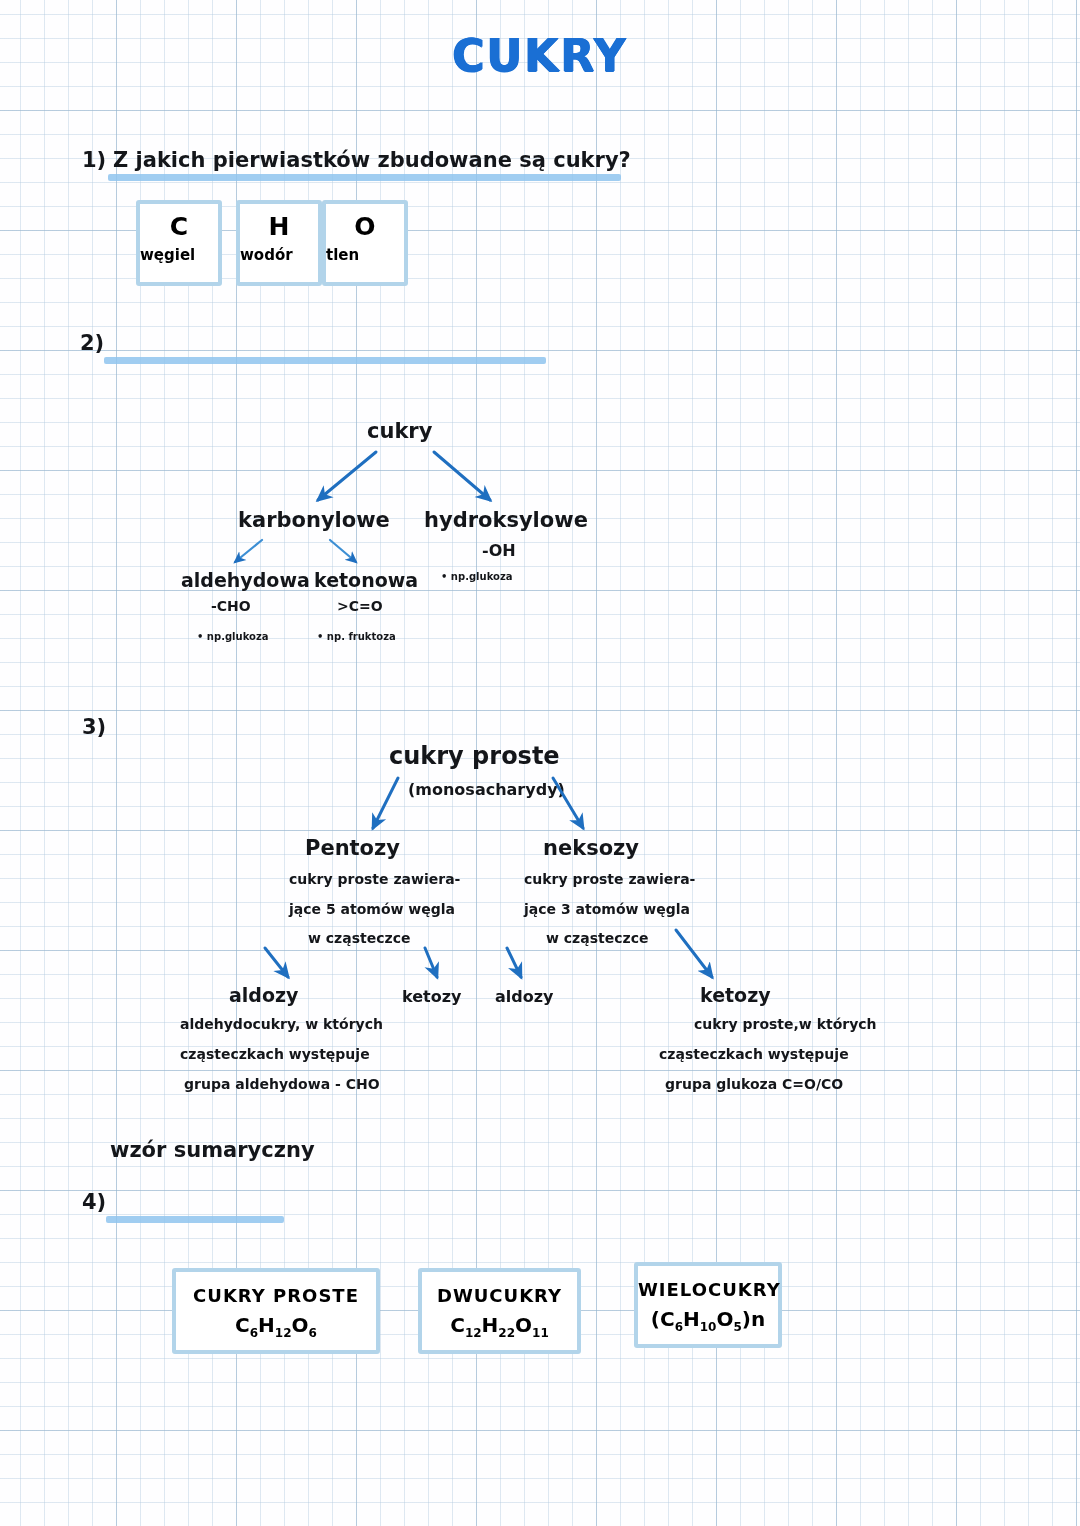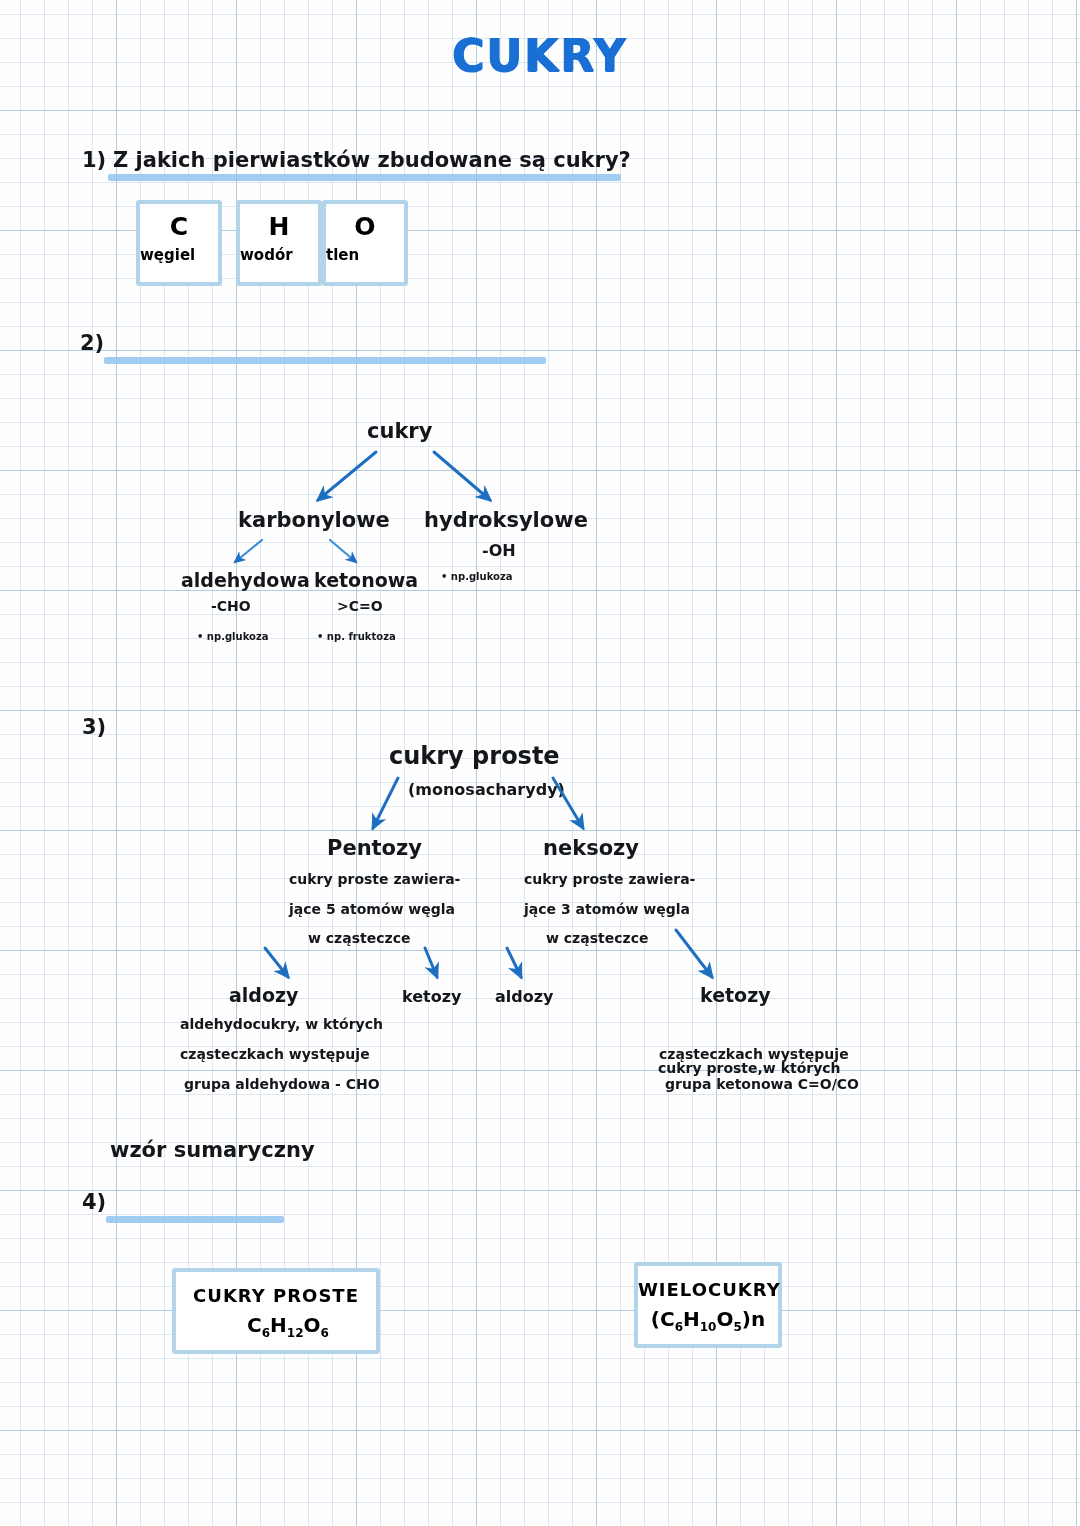--- a/index.html
+++ b/index.html
@@ -104,50 +104,54 @@
 
   <div class="t node-sm" style="left:314px;top:569px;">ketonowa</div>
   <div class="t tiny2" style="left:337px;top:598px;">&gt;C=O</div>
   <div class="t tiny" style="left:317px;top:631px;">• np. fruktoza</div>
 
   <div class="t qnum" style="left:82px;top:715px;">3)</div>
 
   <div class="t node-lg" style="left:389px;top:742px;">cukry  proste</div>
   <div class="t sub" style="left:408px;top:780px;">(monosacharydy)</div>
 
-  <div class="t node-md" style="left:327px;top:836px;">Pentozy</div>
+  <div class="t node-md" style="left:305px;top:836px;">Pentozy</div>
   <div class="t defline" style="left:289px;top:871px;">cukry proste zawiera-</div>
   <div class="t defline" style="left:289px;top:901px;">jące 5 atomów węgla</div>
   <div class="t defline" style="left:308px;top:930px;">w cząsteczce</div>
 
   <div class="t node-md" style="left:543px;top:836px;">neksozy</div>
   <div class="t defline" style="left:524px;top:871px;">cukry proste zawiera-</div>
   <div class="t defline" style="left:524px;top:901px;">jące 3 atomów węgla</div>
   <div class="t defline" style="left:546px;top:930px;">w cząsteczce</div>
 
   <div class="t node-sm" style="left:229px;top:984px;">aldozy</div>
   <div class="t defline" style="left:180px;top:1016px;">aldehydocukry, w których</div>
   <div class="t defline" style="left:180px;top:1046px;">cząsteczkach występuje</div>
   <div class="t defline" style="left:184px;top:1076px;">grupa aldehydowa  - CHO</div>
 
   <div class="t sub" style="left:402px;top:987px;">ketozy</div>
   <div class="t sub" style="left:495px;top:987px;">aldozy</div>
 
   <div class="t node-sm" style="left:700px;top:984px;">ketozy</div>
-  <div class="t defline" style="left:658px;top:1016px;margin-top:44px;">cukry proste,w których</div>
+  <div class="t defline" style="left:694px;top:1016px;">cukry proste,w których</div>
   <div class="t defline" style="left:659px;top:1046px;">cząsteczkach występuje</div>
-  <div class="t defline" style="left:665px;top:1076px;">grupa ketonowa C=O/CO</div>
+  <div class="t defline" style="left:665px;top:1076px;">grupa glukoza C=O/CO</div>
 
   <div class="t qnum" style="left:82px;top:1190px;">4)</div>
   <div class="t qhead" style="left:110px;top:1138px;">wzór sumaryczny</div>
   <div class="hl" style="left:106px;top:1216px;width:178px;"></div>
 
   <div class="fbox" style="left:172px;top:1268px;width:200px;height:78px;">
     <div class="ftitle" style="top:13px;">CUKRY   PROSTE</div>
-    <div class="fform" style="top:41px;padding-left:12px;">C<sub>6</sub>H<sub>12</sub>O<sub>6</sub></div>
+    <div class="fform" style="top:41px;">C<sub>6</sub>H<sub>12</sub>O<sub>6</sub></div>
+  </div>
+  <div class="fbox" style="left:418px;top:1268px;width:155px;height:78px;">
+    <div class="ftitle" style="top:13px;">DWUCUKRY</div>
+    <div class="fform" style="top:41px;">C<sub>12</sub>H<sub>22</sub>O<sub>11</sub></div>
   </div>
   <div class="fbox" style="left:634px;top:1262px;width:140px;height:78px;">
     <div class="ftitle" style="top:13px;">WIELOCUKRY</div>
     <div class="fform" style="top:41px;">(C<sub>6</sub>H<sub>10</sub>O<sub>5</sub>)n</div>
   </div>
 
   <svg class="arrows" viewBox="0 0 1080 1526">
     <defs>
       <marker id="ah" markerWidth="7" markerHeight="7" refX="4.6" refY="3.1" orient="auto">
         <path d="M0,0.5 L5.6,3.1 L0,5.7 L1.6,3.1 Z" fill="#1f6fc0"></path>

